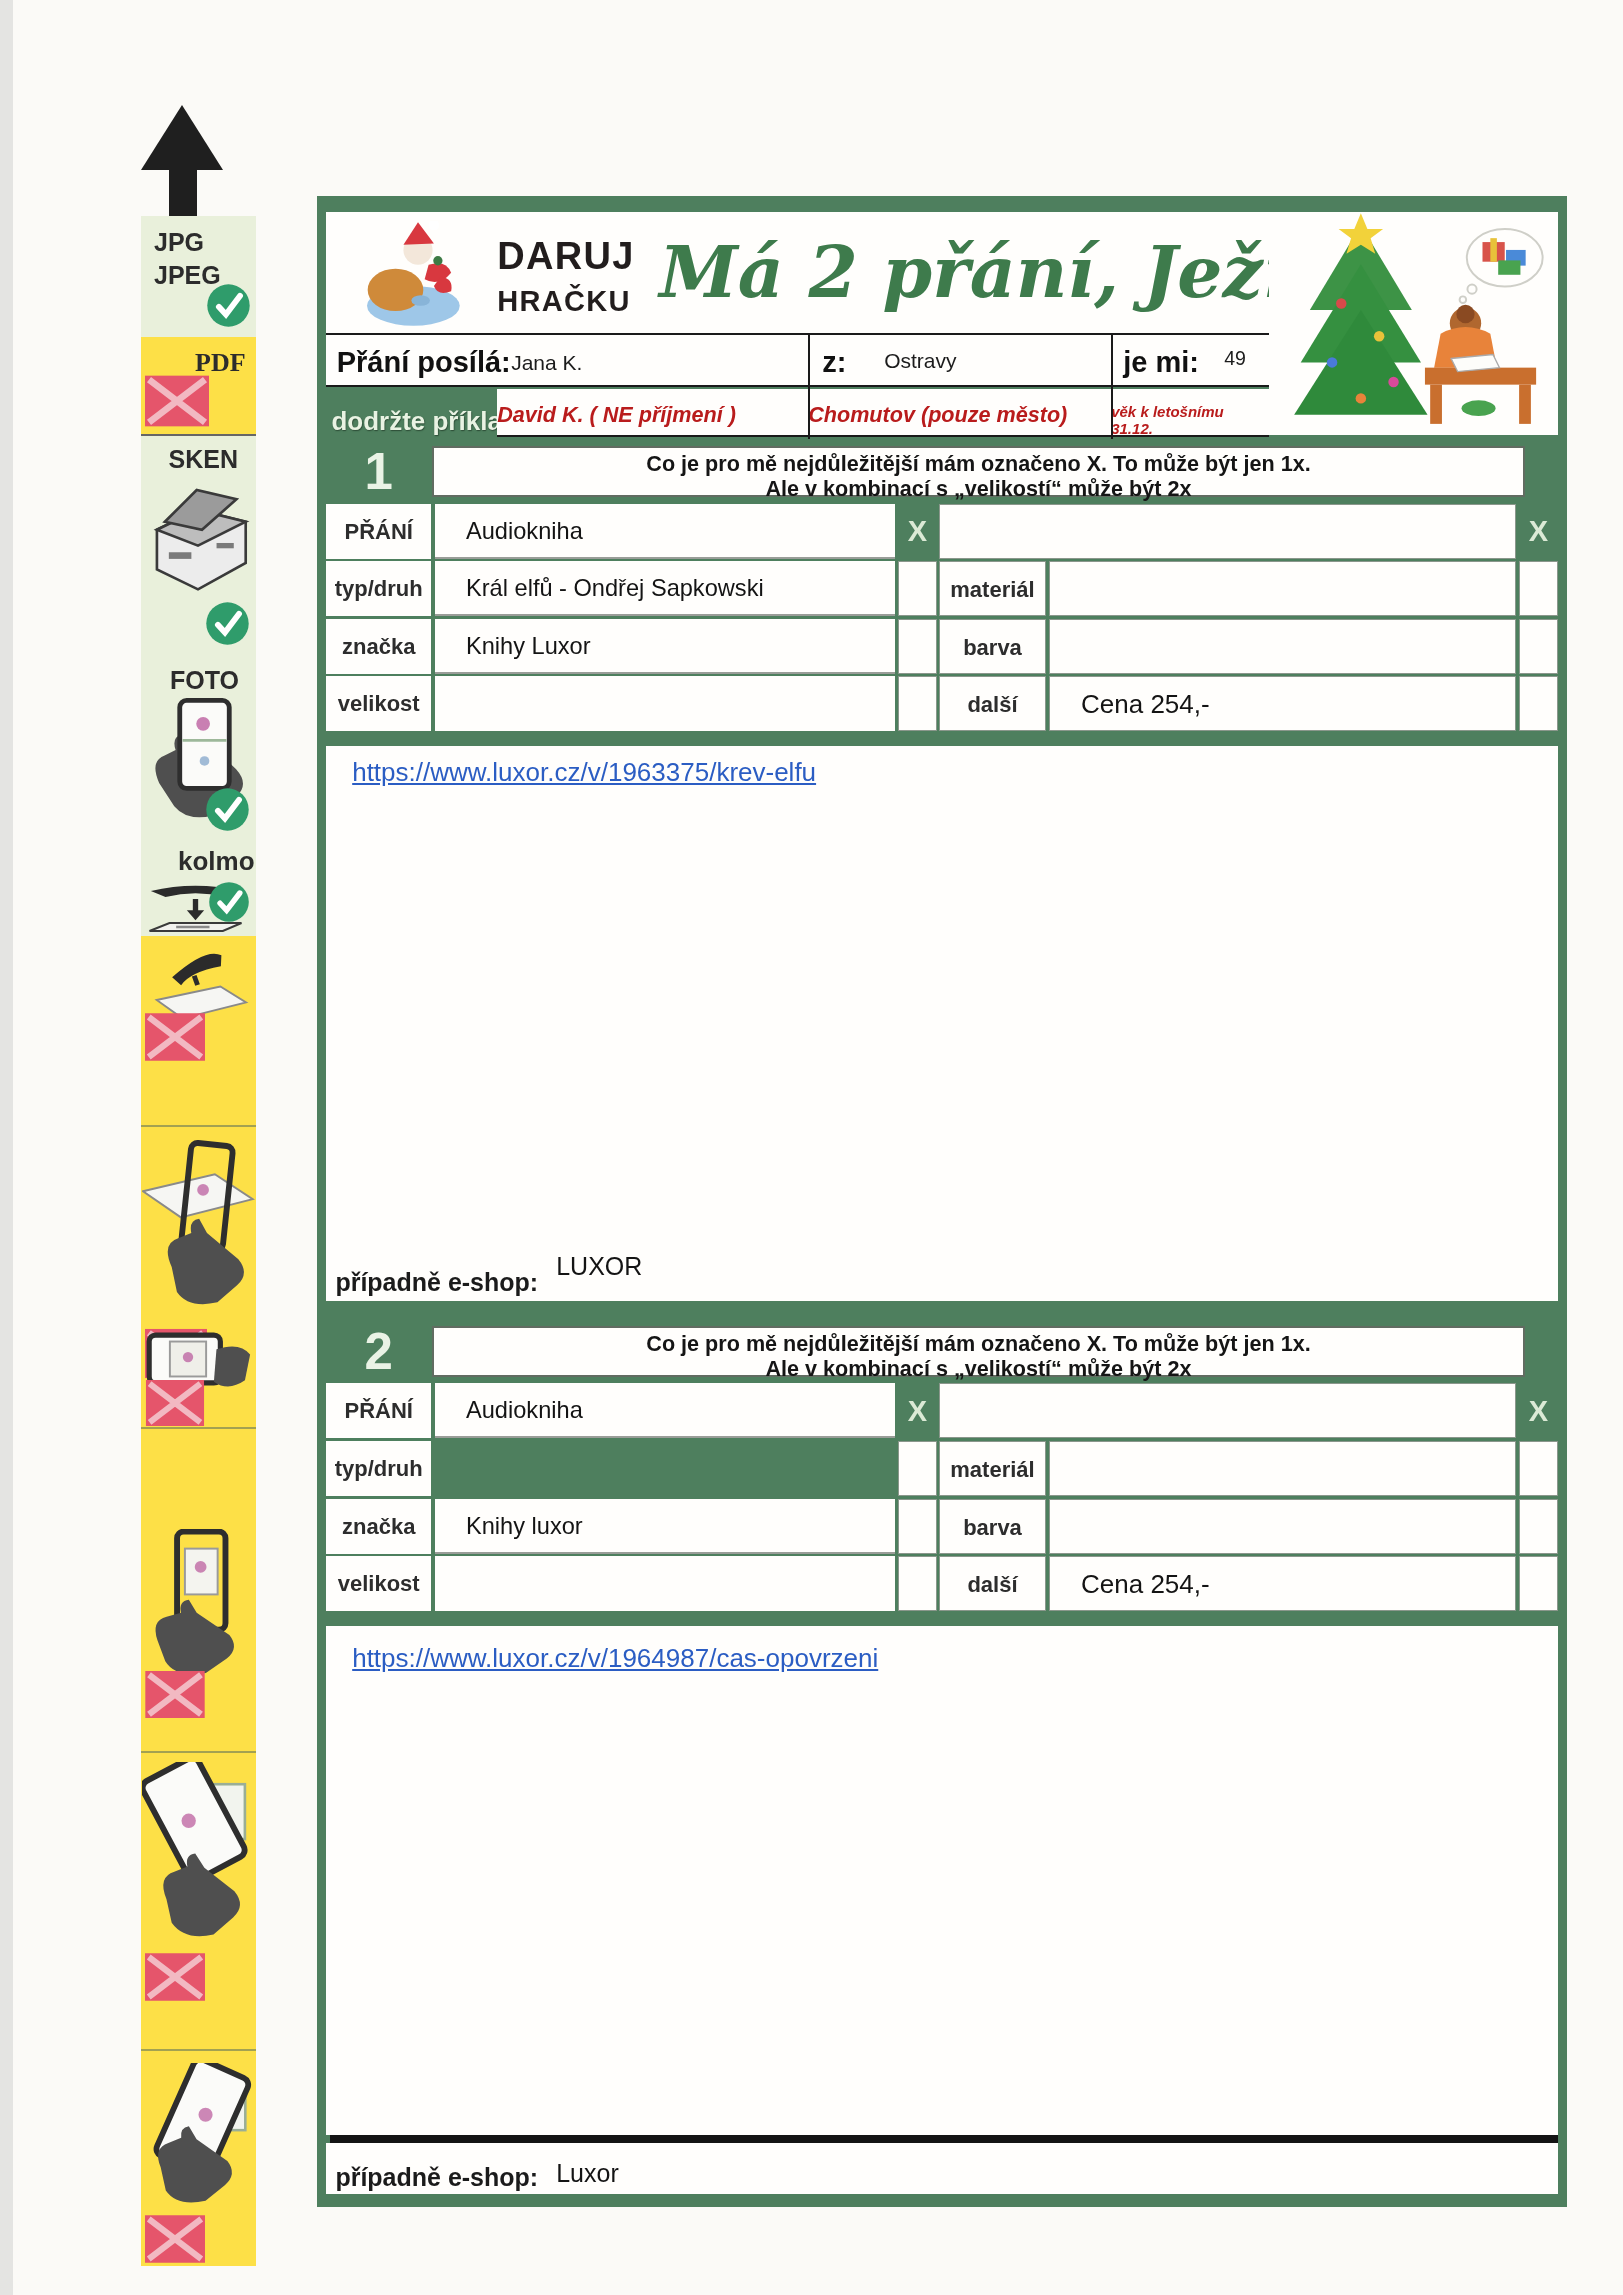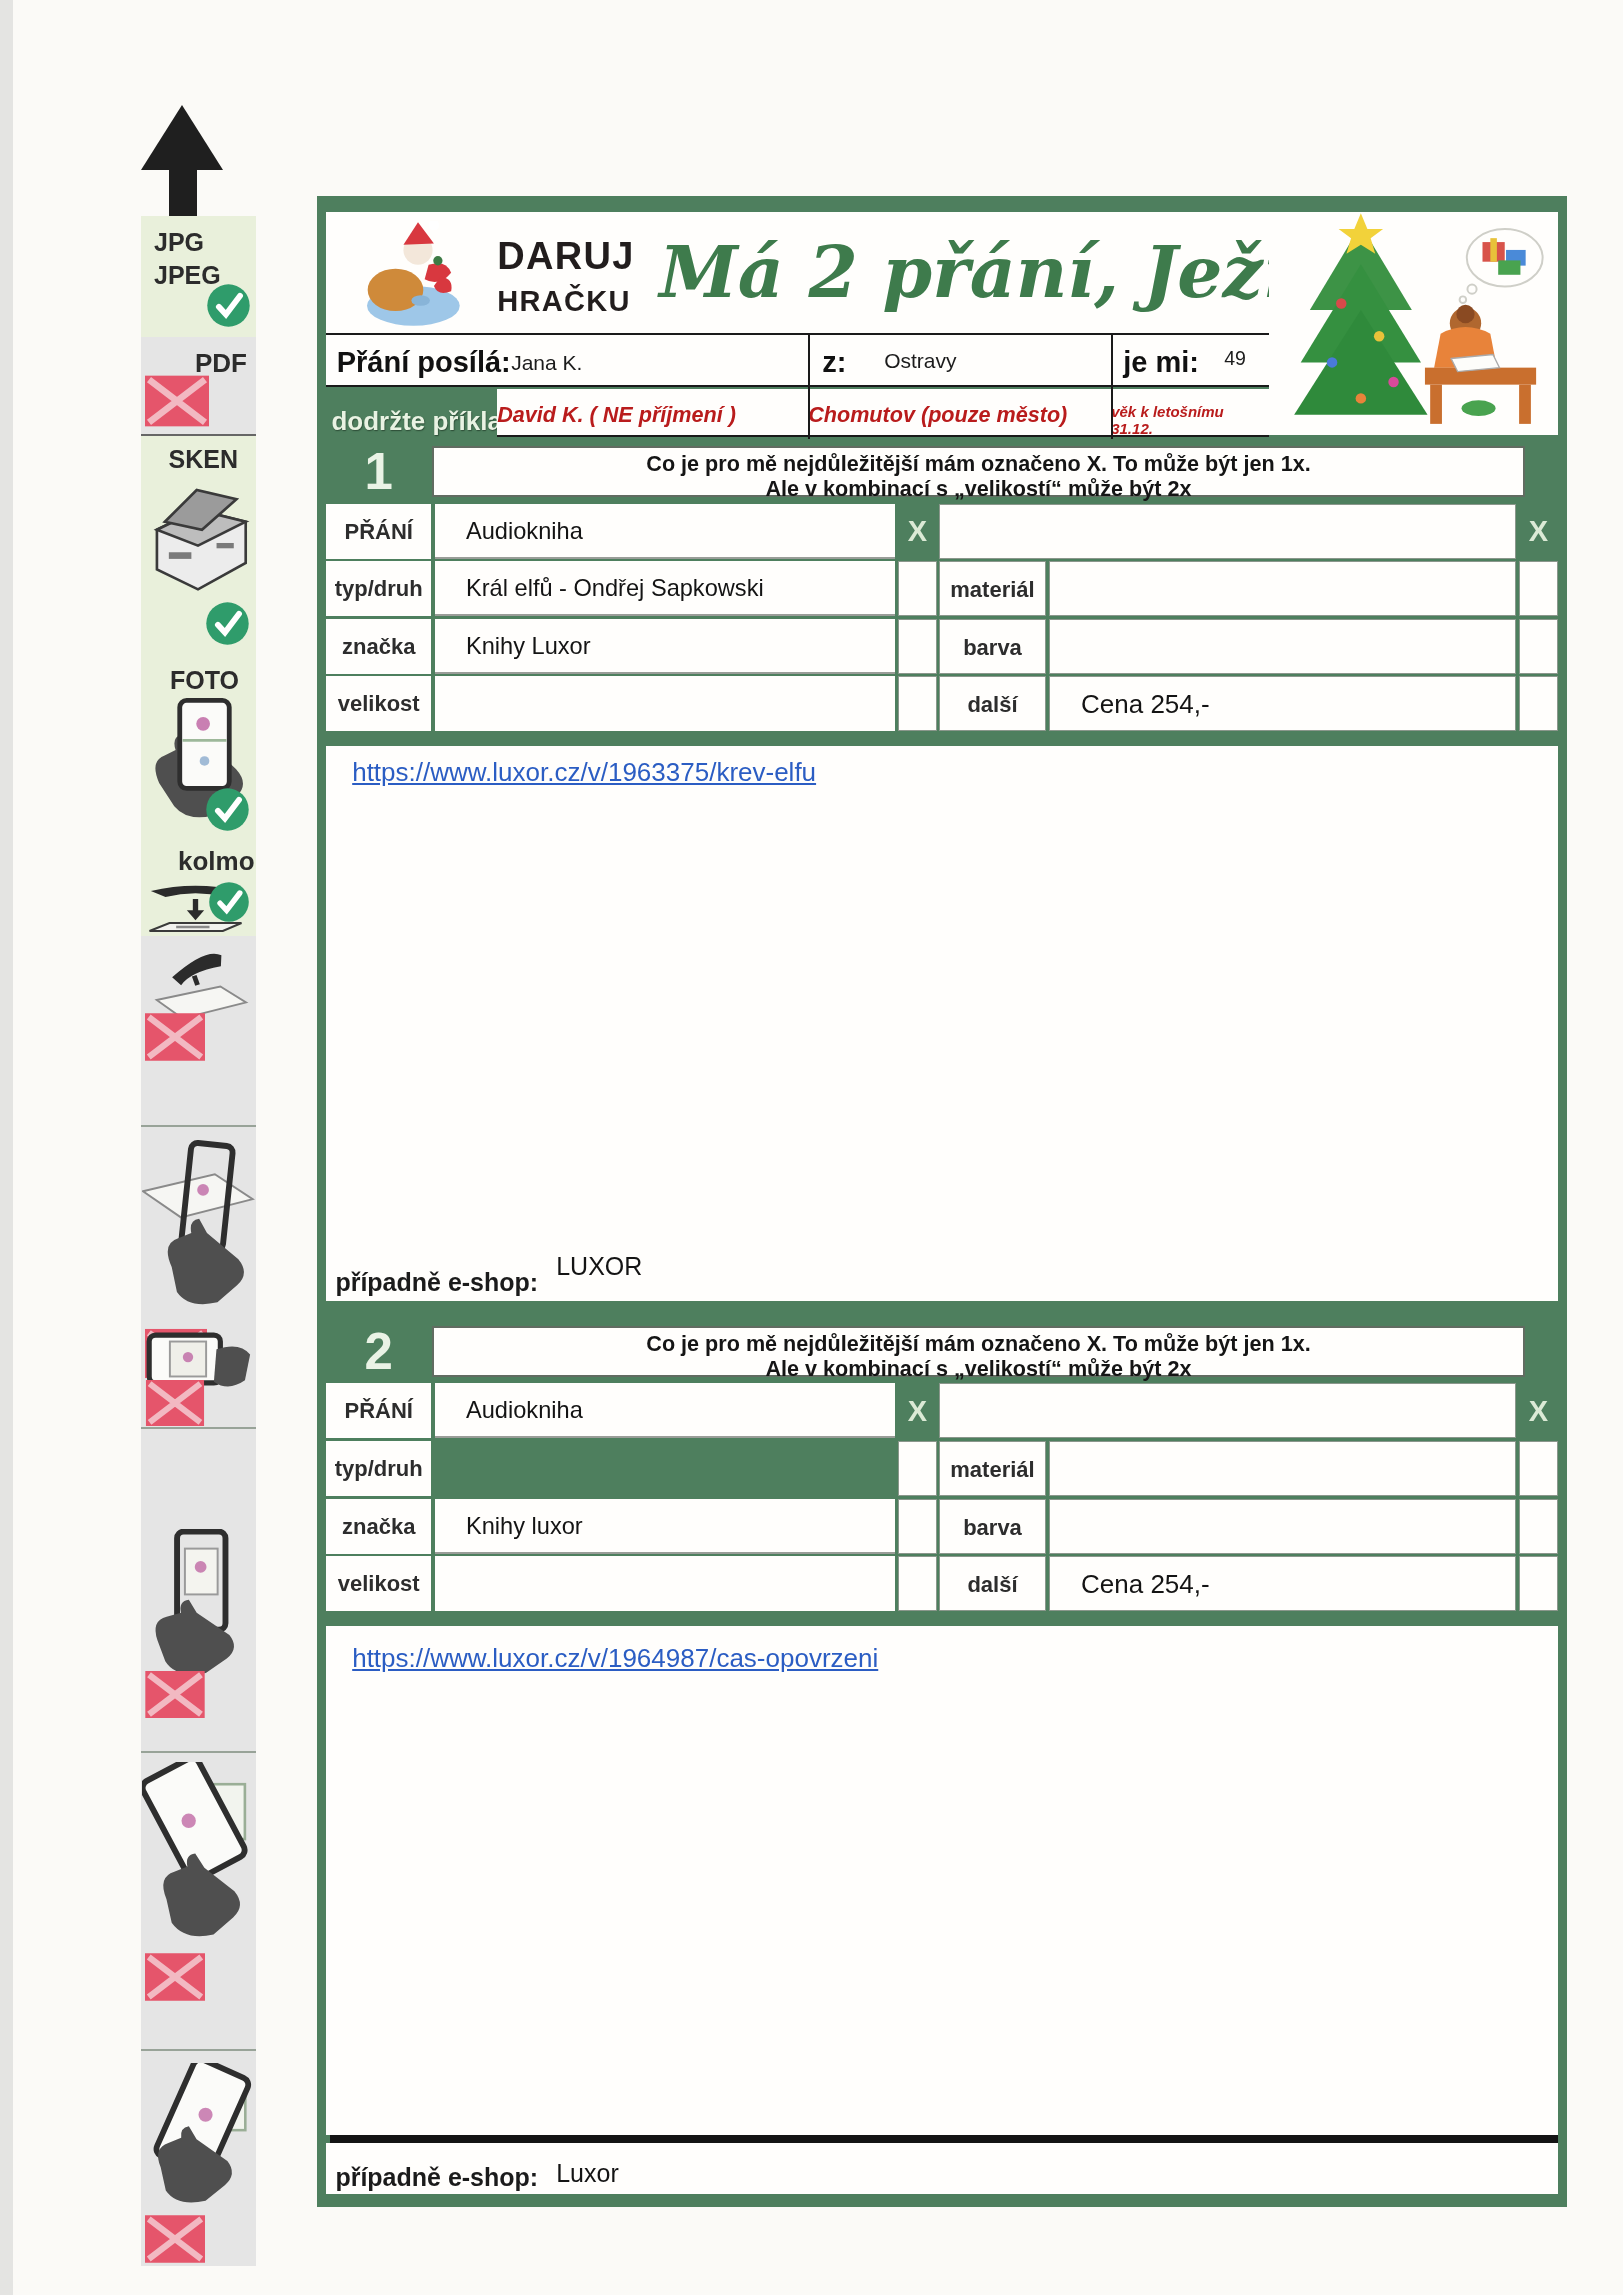--- a/index.html
+++ b/index.html
@@ -10,21 +10,21 @@
   .c{position:absolute;background:#fffefc;}
   .g{position:absolute;}
   
   .edge-left{left:0;top:0;width:13px;height:2295px;background:#e4e4e2;}
   
   .arrow-shaft{left:169px;top:165px;width:27.5px;height:151px;background:#1f1f1f;}
   .arrow-head{left:141px;top:105px;width:0;height:0;border-left:41px solid transparent;border-right:41px solid transparent;border-bottom:65px solid #1f1f1f;}
   
   .sb{position:absolute;left:141px;width:115px;}
   .sb-green{background:#e9f0db;}
-  .sb-pink{background:#e5e5e5;}
+  .sb-pink{background:#fde047;font-family:Liberation Serif, serif;}
   .sb-label{font-weight:bold;color:#2c2c2c;}
   .check{position:absolute;width:45px;height:45px;}
   .redx{position:absolute;}
   .sep{position:absolute;left:0;width:115px;height:2px;background:rgba(90,110,90,.55);}
   
   .form{position:absolute;left:278px;top:196px;width:1250px;height:2011px;background:#4e7f5e;margin-left:39px;}
   .hdr-white{left:9.2px;top:15.7px;width:1232px;height:122px;background:#fffefc;}
   .daruj1{font-weight:bold;font-size:38px;color:#221d1d;letter-spacing:1.3px;}
   .daruj2{font-weight:bold;font-size:29px;color:#221d1d;letter-spacing:1.3px;}
   .title{font-family:"DejaVu Serif",serif;font-style:italic;font-weight:bold;font-size:71px;color:#3e7b4c;white-space:nowrap;}

